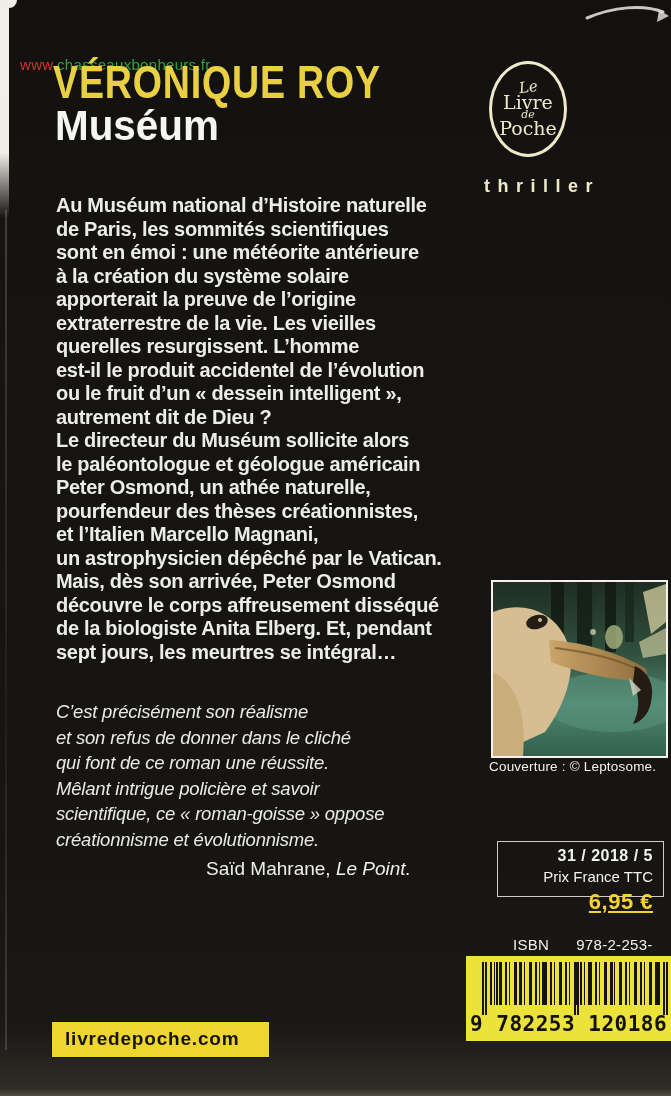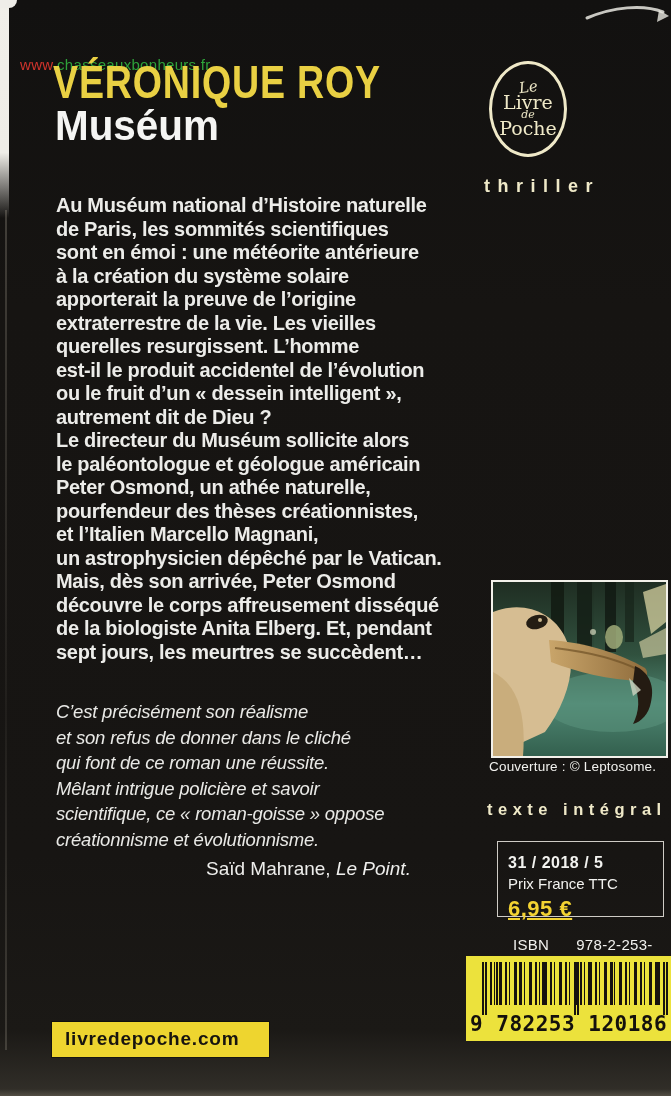--- a/index.html
+++ b/index.html
@@ -36,22 +36,22 @@
   .review{position:absolute;left:56px;top:699px;color:#e9e9e6;font-size:18.5px;font-style:italic;
     line-height:25.6px;letter-spacing:-.2px;white-space:nowrap;}
   .attribution{position:absolute;left:206px;top:858px;color:#eeeeec;font-size:19px;white-space:nowrap;}
   .attr-source{font-style:italic;}
   .photo-frame{position:absolute;left:491px;top:580px;width:177px;height:178px;
     border:2px solid #f3f1ea;box-sizing:border-box;background:#35604f;}
   .cover-credit{position:absolute;left:489px;top:759px;width:182px;color:#f1f1ee;font-size:13.5px;
     letter-spacing:.2px;white-space:nowrap;}
   .texte-integral{position:absolute;left:487px;top:800px;font-size:16.5px;font-weight:bold;
     color:#efe9c8;letter-spacing:5.5px;white-space:nowrap;}
-  .price-box{position:absolute;left:497px;top:841px;width:167px;height:76px;box-sizing:border-box;
-    border:1.5px solid #cfccc6;padding:12px 10px 4px 10px;color:#f2f2ef;}
+  .price-box{position:absolute;left:497px;top:841px;width:167px;height:56px;box-sizing:border-box;
+    border:1.5px solid #cfccc6;padding:5px 10px 4px 10px;color:#f2f2ef;text-align:right;}
   .print-code{font-size:16px;font-weight:bold;letter-spacing:.5px;}
   .price-label{font-size:15px;margin-top:3px;}
   .price-value{font-size:22px;font-weight:bold;color:#f3d332;margin-top:4px;letter-spacing:.5px;text-decoration:underline;}
   .isbn-row{position:absolute;left:513px;top:936px;width:170px;display:flex;color:#f1f1ee;
     font-size:15px;letter-spacing:.3px;}
   .isbn-number{margin-left:27px;}
   .barcode-box{position:absolute;left:466px;top:956px;width:206px;height:85px;background:#ece23c;}
   .bars{position:absolute;left:24px;right:9px;top:6px;height:43px;
     background:
      repeating-linear-gradient(90deg,#17130e 0 2px,rgba(0,0,0,0) 2px 4px,#17130e 4px 5px,rgba(0,0,0,0) 5px 9px,#17130e 9px 12px,rgba(0,0,0,0) 12px 15px),
@@ -110,21 +110,21 @@
     <div class="syn-line">autrement dit de Dieu ?</div>
     <div class="syn-line">Le directeur du Muséum sollicite alors</div>
     <div class="syn-line">le paléontologue et géologue américain</div>
     <div class="syn-line">Peter Osmond, un athée naturelle,</div>
     <div class="syn-line">pourfendeur des thèses créationnistes,</div>
     <div class="syn-line">et l’Italien Marcello Magnani,</div>
     <div class="syn-line">un astrophysicien dépêché par le Vatican.</div>
     <div class="syn-line">Mais, dès son arrivée, Peter Osmond</div>
     <div class="syn-line">découvre le corps affreusement disséqué</div>
     <div class="syn-line">de la biologiste Anita Elberg. Et, pendant</div>
-    <div class="syn-line">sept jours, les meurtres se succèdent…</div>
+    <div class="syn-line">sept jours, les meurtres se intégral…</div>
   </div>
 
   <div class="review">
     <div class="rev-line">C’est précisément son réalisme</div>
     <div class="rev-line">et son refus de donner dans le cliché</div>
     <div class="rev-line">qui font de ce roman une réussite.</div>
     <div class="rev-line">Mêlant intrigue policière et savoir</div>
     <div class="rev-line">scientifique, ce « roman-goisse » oppose</div>
     <div class="rev-line">créationnisme et évolutionnisme.</div>
   </div>
@@ -164,21 +164,20 @@
       <path d="M56,58 C92,60 128,72 152,86 C156,90 154,98 148,99 C116,98 84,90 58,80 Z" fill="url(#beak)"></path>
       <path d="M62,66 C96,70 126,78 146,88" stroke="#6f5127" stroke-width="2" fill="none" opacity="0.7"></path>
       <path d="M142,84 C156,90 162,104 158,120 C156,132 148,140 140,142 C146,130 148,116 140,100 Z" fill="#241b12"></path>
       <path d="M136,96 L148,108 L140,114 Z" fill="#cfd6c2" opacity="0.8"></path>
       <circle cx="100" cy="50" r="3" fill="#d8dcc0" opacity="0.7"></circle>
     </svg>
   </div>
 
   <div class="cover-credit">Couverture : © Leptosome.</div>
 
-  <div class="texte-integral">texte intégral</div>
 
   <div class="price-box">
     <div class="print-code">31 / 2018 / 5</div>
     <div class="price-label">Prix France TTC</div>
     <div class="price-value">6,95 €</div>
   </div>
 
   <div class="isbn-row">
     <span class="isbn-label">ISBN</span>
     <span class="isbn-number">978-2-253-12018-6</span>

